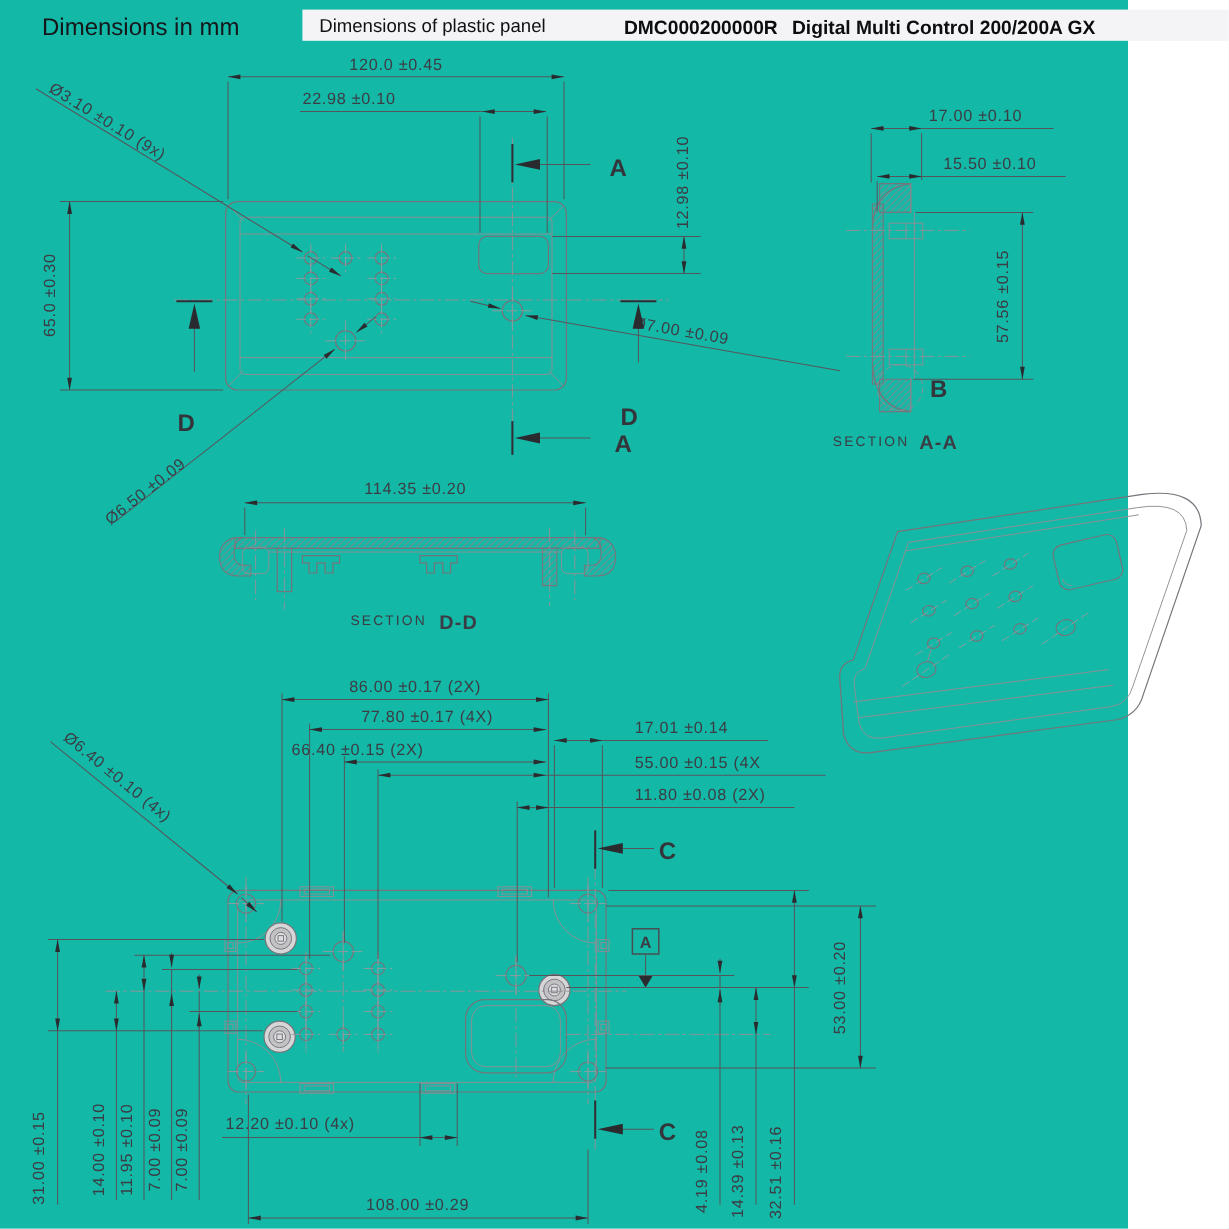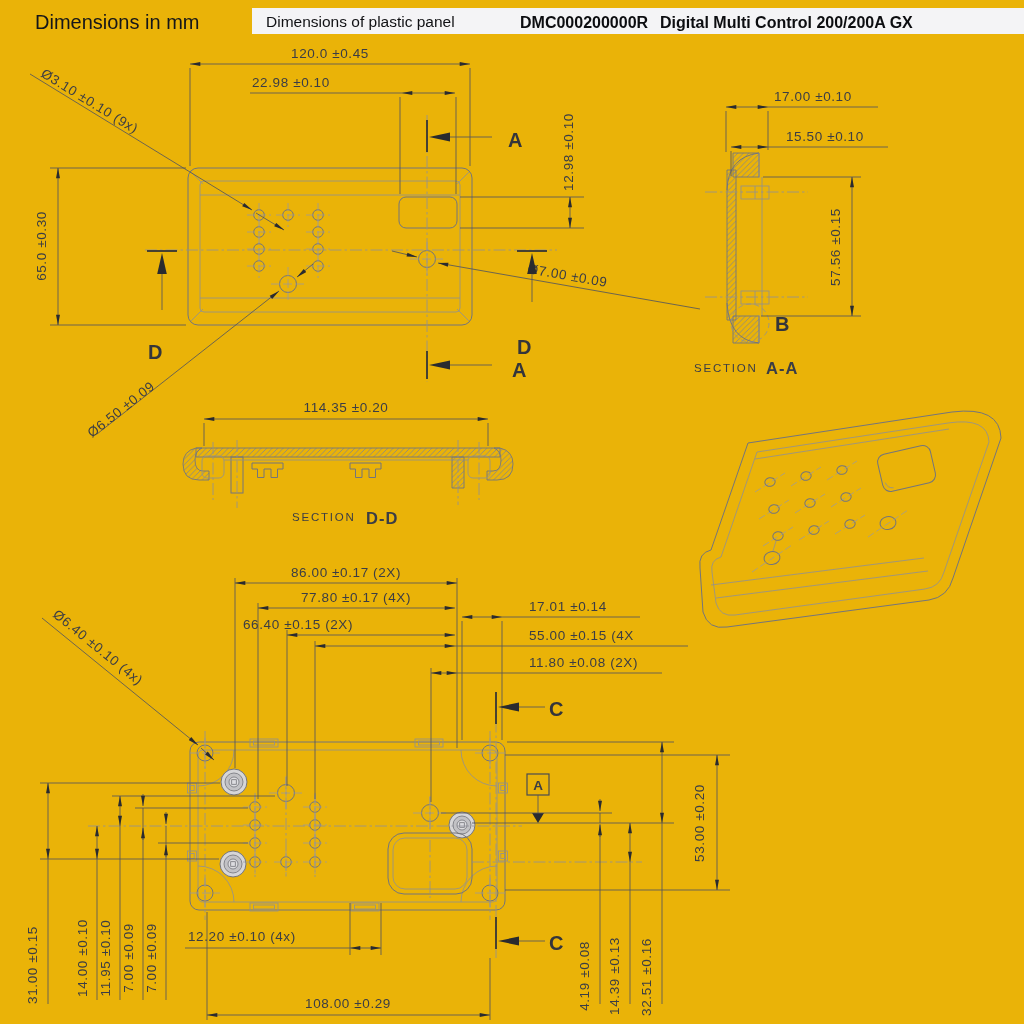--- a/index.html
+++ b/index.html
@@ -1,16 +1,16 @@
 <!DOCTYPE html>
 <html><head>
 <meta charset="utf-8">
 <style>
   html,body{margin:0;padding:0;background:#fff;}
-  .stage{width:1024px;height:1024px;position:relative;background:#eab308;}
+  .stage{width:940px;height:1024px;position:relative;background:#14b8a6;}
   svg{display:block;}
   text{font-family:"Liberation Sans",sans-serif;fill:#3b3d45;}
   .dt{font-size:13.5px;letter-spacing:.6px;}
   .bg{font-size:20px;font-weight:600;letter-spacing:.5px;fill:#34353b;}
   .cap{font-size:11.5px;letter-spacing:1.8px;}
   .cnm{font-size:16.5px;font-weight:600;letter-spacing:1px;}
   .hd1{font-size:20px;fill:#15161a;}
   .hd2{font-size:15.5px;fill:#101114;}
   .hd3{font-size:16px;font-weight:700;fill:#0c0d10;}
   .g{stroke:#74757b;fill:none;stroke-width:1;}

